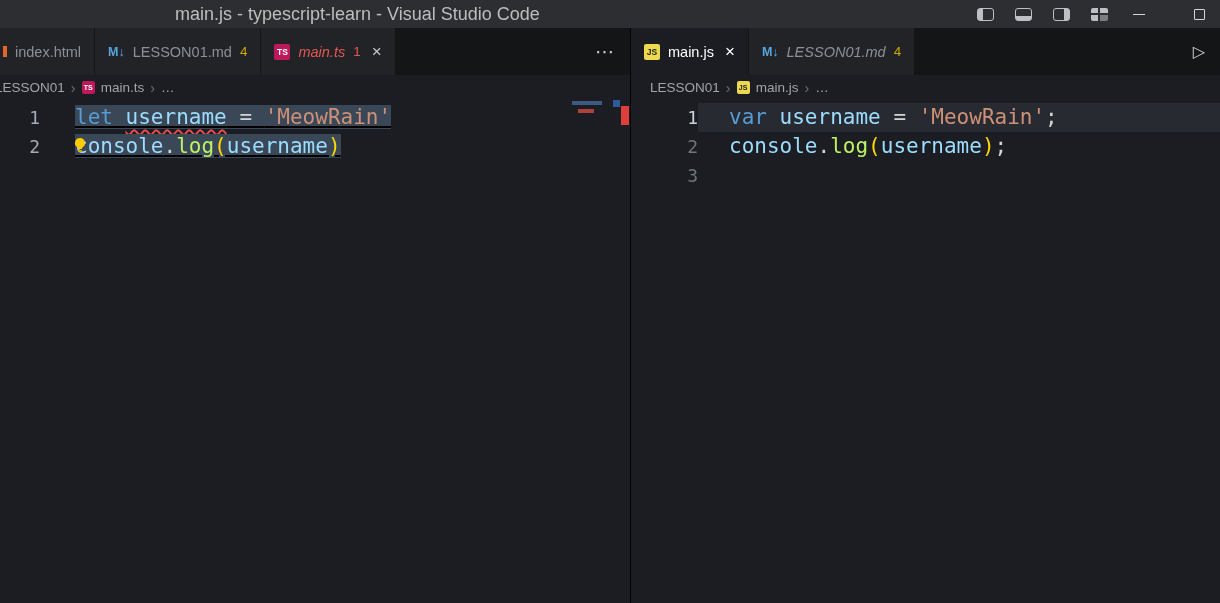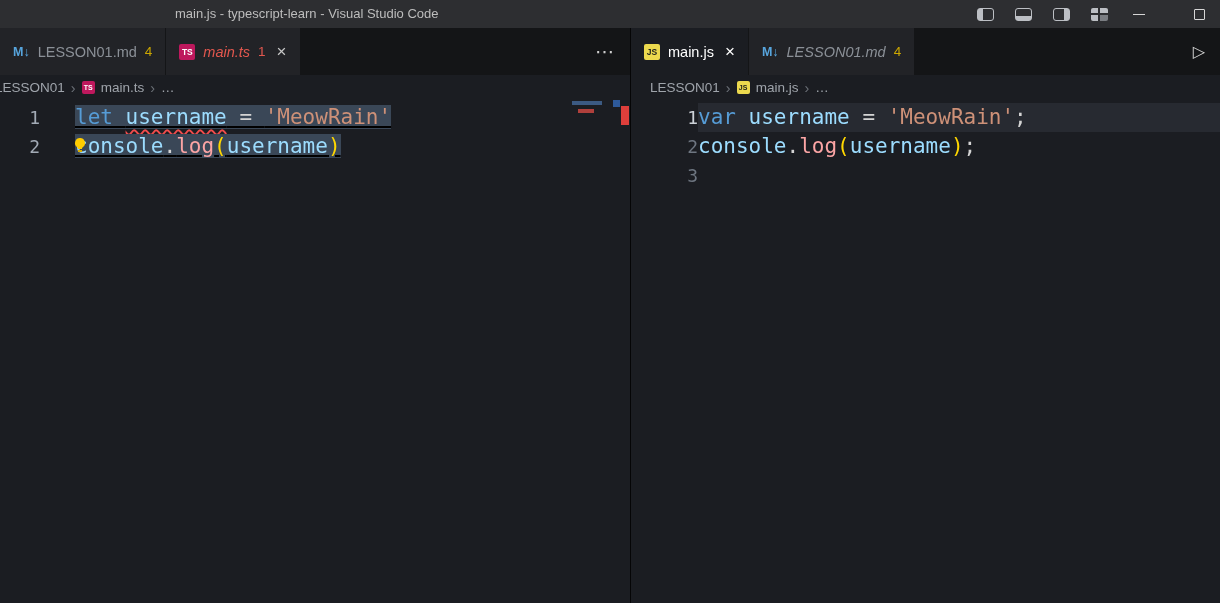--- a/index.html
+++ b/index.html
@@ -3,21 +3,21 @@
 <meta charset="utf-8">
 <style>
   * { margin:0; padding:0; box-sizing:border-box; }
   html,body { width:1220px; height:603px; overflow:hidden; }
   body { background:#1b1d22; font-family:"Liberation Sans", sans-serif; }
 
   .window { width:1220px; height:603px; display:flex; flex-direction:column; position:relative; }
 
   
   .titlebar { flex:0 0 28px; height:28px; background:#2d2e31; position:relative; }
-  .window-title { position:absolute; left:175px; top:0; line-height:28px; font-size:13px; color:#bdbdbd; white-space:nowrap; }
+  .window-title { position:absolute; left:175px; top:0; line-height:28px; font-size:18px; color:#bdbdbd; white-space:nowrap; }
   .layout-icons { position:absolute; right:112px; top:0; height:28px; display:flex; align-items:center; gap:21px; }
   .li { width:17px; height:13px; border:1px solid #bcbfc4; border-radius:3px; display:inline-block; }
   .li-left   { background:linear-gradient(to right,#bcbfc4 0 5px,transparent 5px); }
   .li-bottom { background:linear-gradient(to top,#bcbfc4 0 4px,transparent 4px); }
   .li-right  { background:linear-gradient(to left,#bcbfc4 0 5px,transparent 5px); }
   .li-grid   { border:none; border-radius:2px;
                background:linear-gradient(#bcbfc4 0 0) 0 0/7px 5px no-repeat,
                           linear-gradient(#bcbfc4 0 0) 9px 0/8px 5px no-repeat,
                           linear-gradient(#bcbfc4 0 0) 0 7px/7px 6px no-repeat,
                           linear-gradient(#7a7d82 0 0) 9px 7px/8px 6px no-repeat; }
@@ -64,28 +64,28 @@
   .editor { position:relative; padding-top:3px; }
   .editor-left { width:630px; }
   .editor-right { flex:1; border-left:1px solid #050506; }
   .line { display:flex; height:29px; line-height:29px; font-family:"DejaVu Sans Mono", monospace; font-size:21px; }
   .ln { flex:0 0 auto; text-align:right; font-size:18px; color:#6e7681; }
   .editor-left .ln { width:40px; color:#a3abb6; }
   .editor-right .ln { width:67px; }
   .editor-right .ln.active { color:#cdd2d8; }
   .lc { white-space:pre; flex:1; }
   .editor-left .lc { padding-left:35px; flex:0 1 auto; }
-  .editor-right .lc { }
+  .editor-right .lc { padding-left:31px; }
   .lc.current { background:#272a31; }
   .selection { background:#3a4757;text-decoration:underline; }
   .tk.kw { color:#569cd6; }
   .tk.vr { color:#9cdcfe; }
   .tk.op { color:#d4d4d4; }
   .tk.st { color:#ce9178; }
-  .tk.fn { color:#fca5a5; }
+  .tk.fn { color:#bef264; }
   .tk.br { color:#ffd700; }
   .squig { text-decoration:underline wavy #f14c4c 1.5px; text-underline-offset:5px; text-decoration-skip-ink:none; }
 
   .lightbulb { position:absolute; left:72px; top:37px; width:16px; height:16px; cursor:pointer; }
 
   .minimap { position:absolute; top:0; right:20px; width:46px; height:100%; }
   .mm-blue { position:absolute; top:1px; right:8px; width:30px; height:4px; background:#3c5a82; }
   .mm-red  { position:absolute; top:9px; right:16px; width:16px; height:4px; background:#b0403c; }
   .overview-ruler { position:absolute; top:0; right:0; width:18px; height:100%; }
   .ovr-blue { position:absolute; top:0; right:10px; width:7px; height:7px; background:#2e5a9b; }
@@ -111,20 +111,24 @@
           <i></i>
         </span>
       <span class="win-ctl ctl-max">
           <i></i>
         </span>
     </div>
   </div>
 
   <div class="tabbar">
     <div class="tabbar-left">
+      <div class="tab tab-first">
+        <span class="html-sliver"></span>
+        <span class="tab-label">index.html</span>
+      </div>
       <div class="tab">
         <span class="file-icon icon-md">M↓</span>
         <span class="tab-label">LESSON01.md</span>
         <span class="badge-warn">4</span>
       </div>
       <div class="tab">
         <span class="file-icon icon-ts">TS</span>
         <span class="tab-label italic err-text">main.ts</span>
         <span class="badge-err">1</span>
         <span class="close-btn">×</span>

